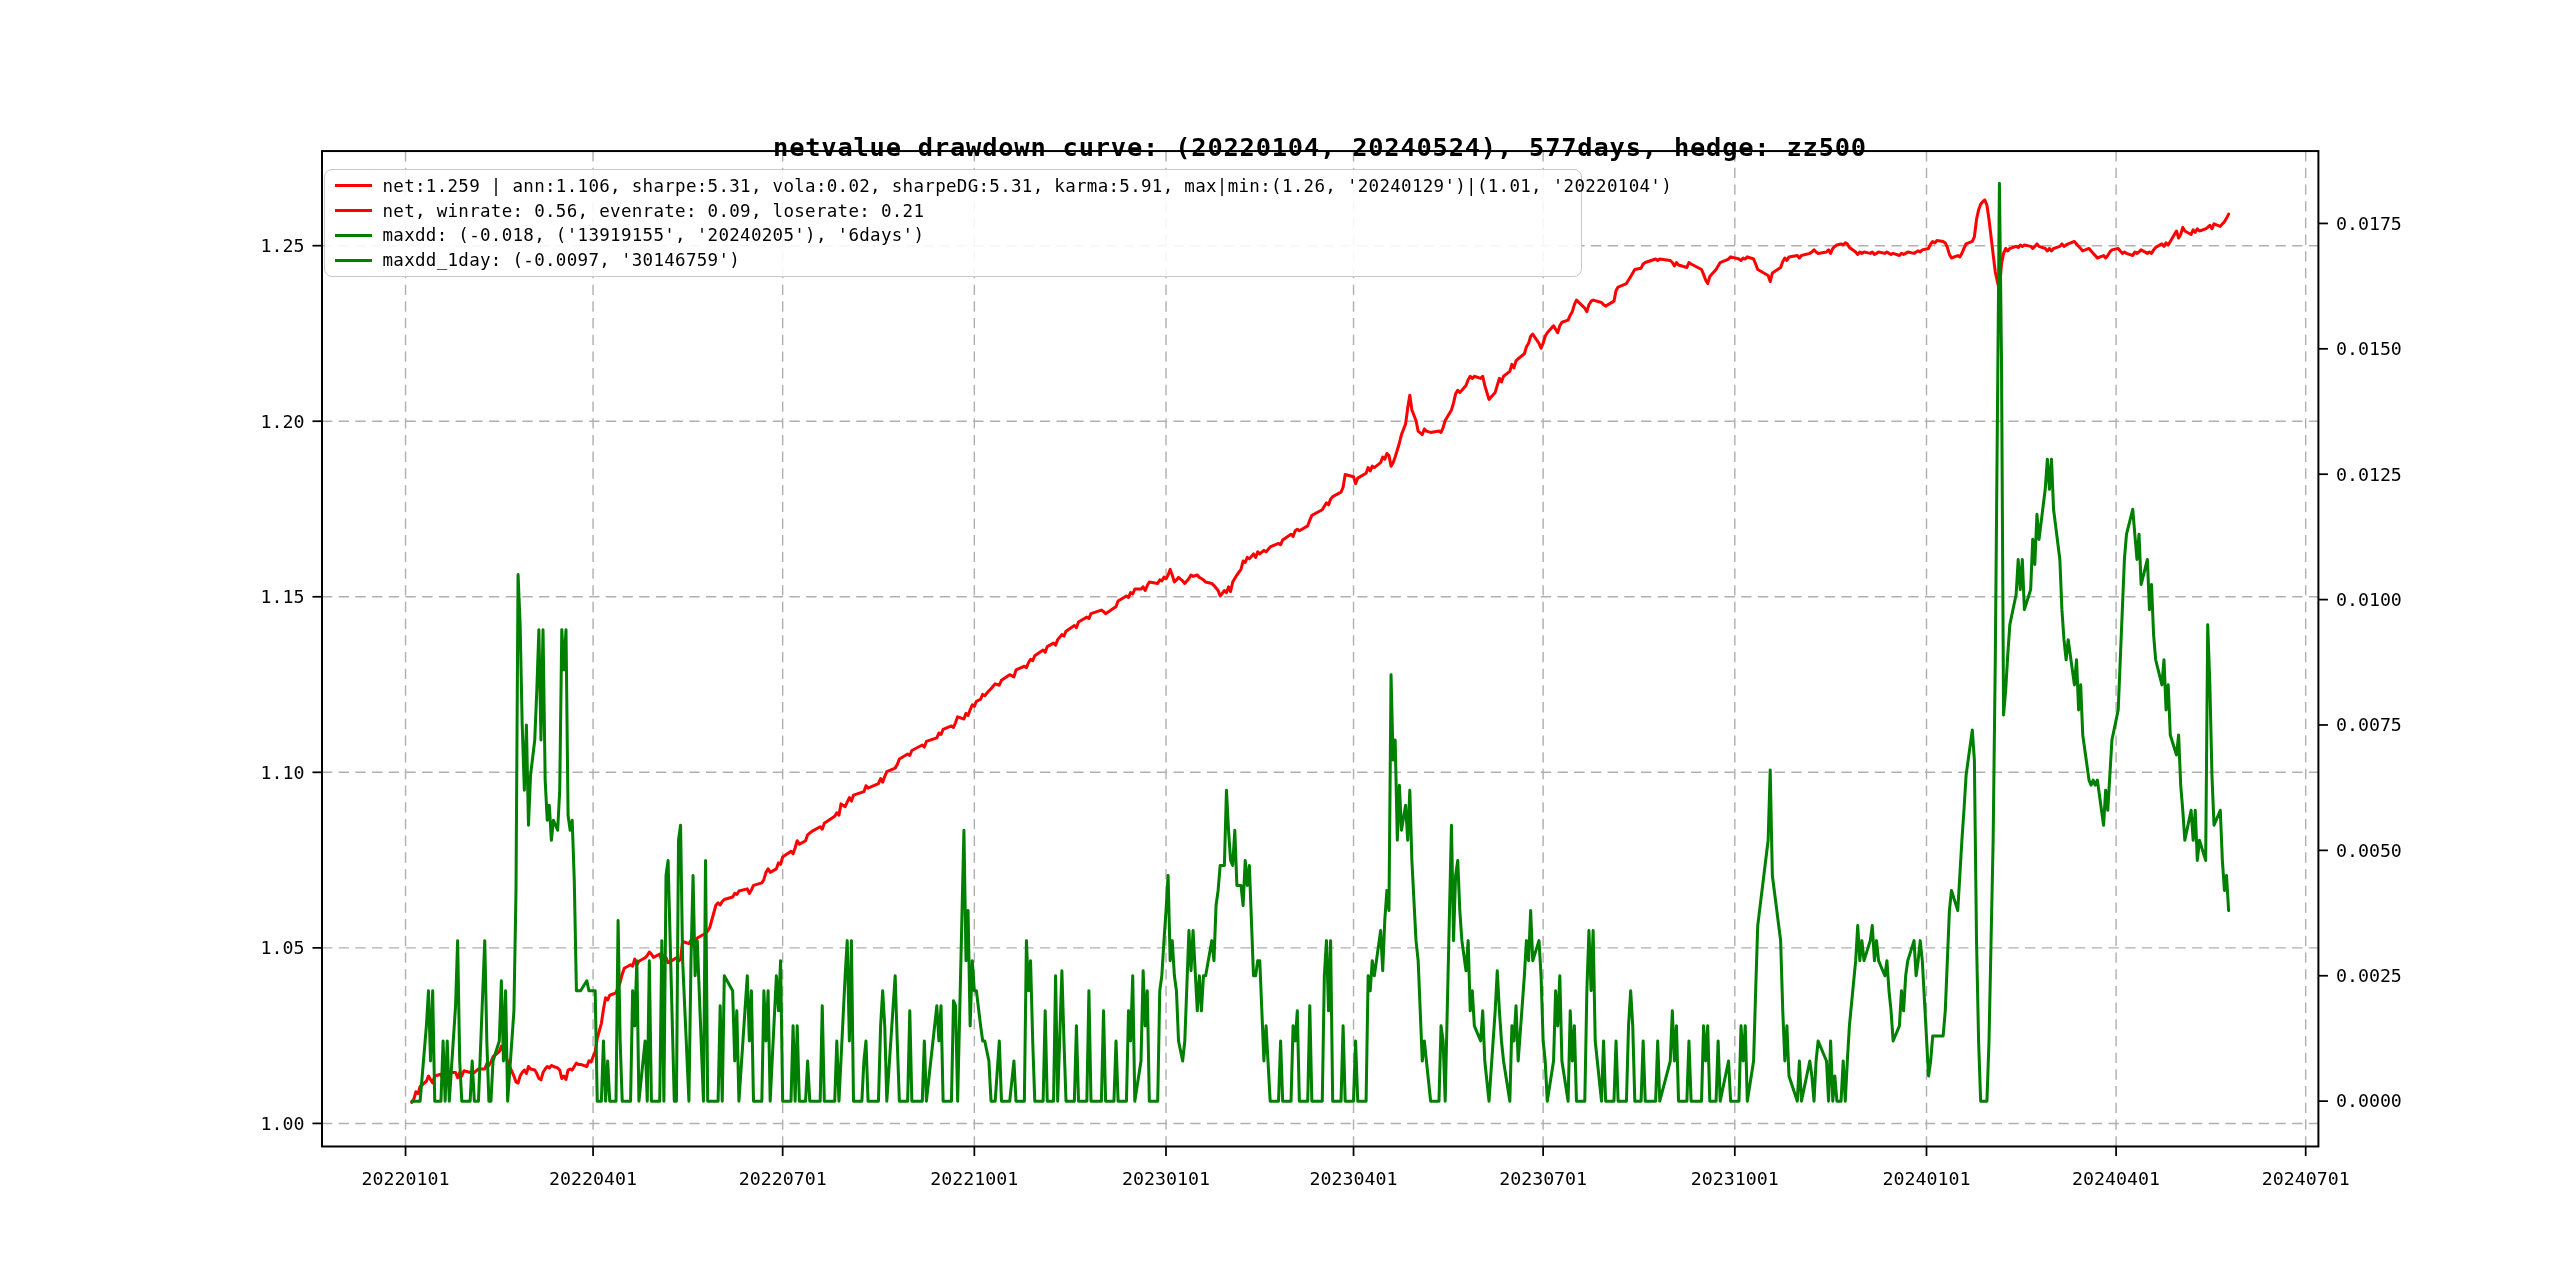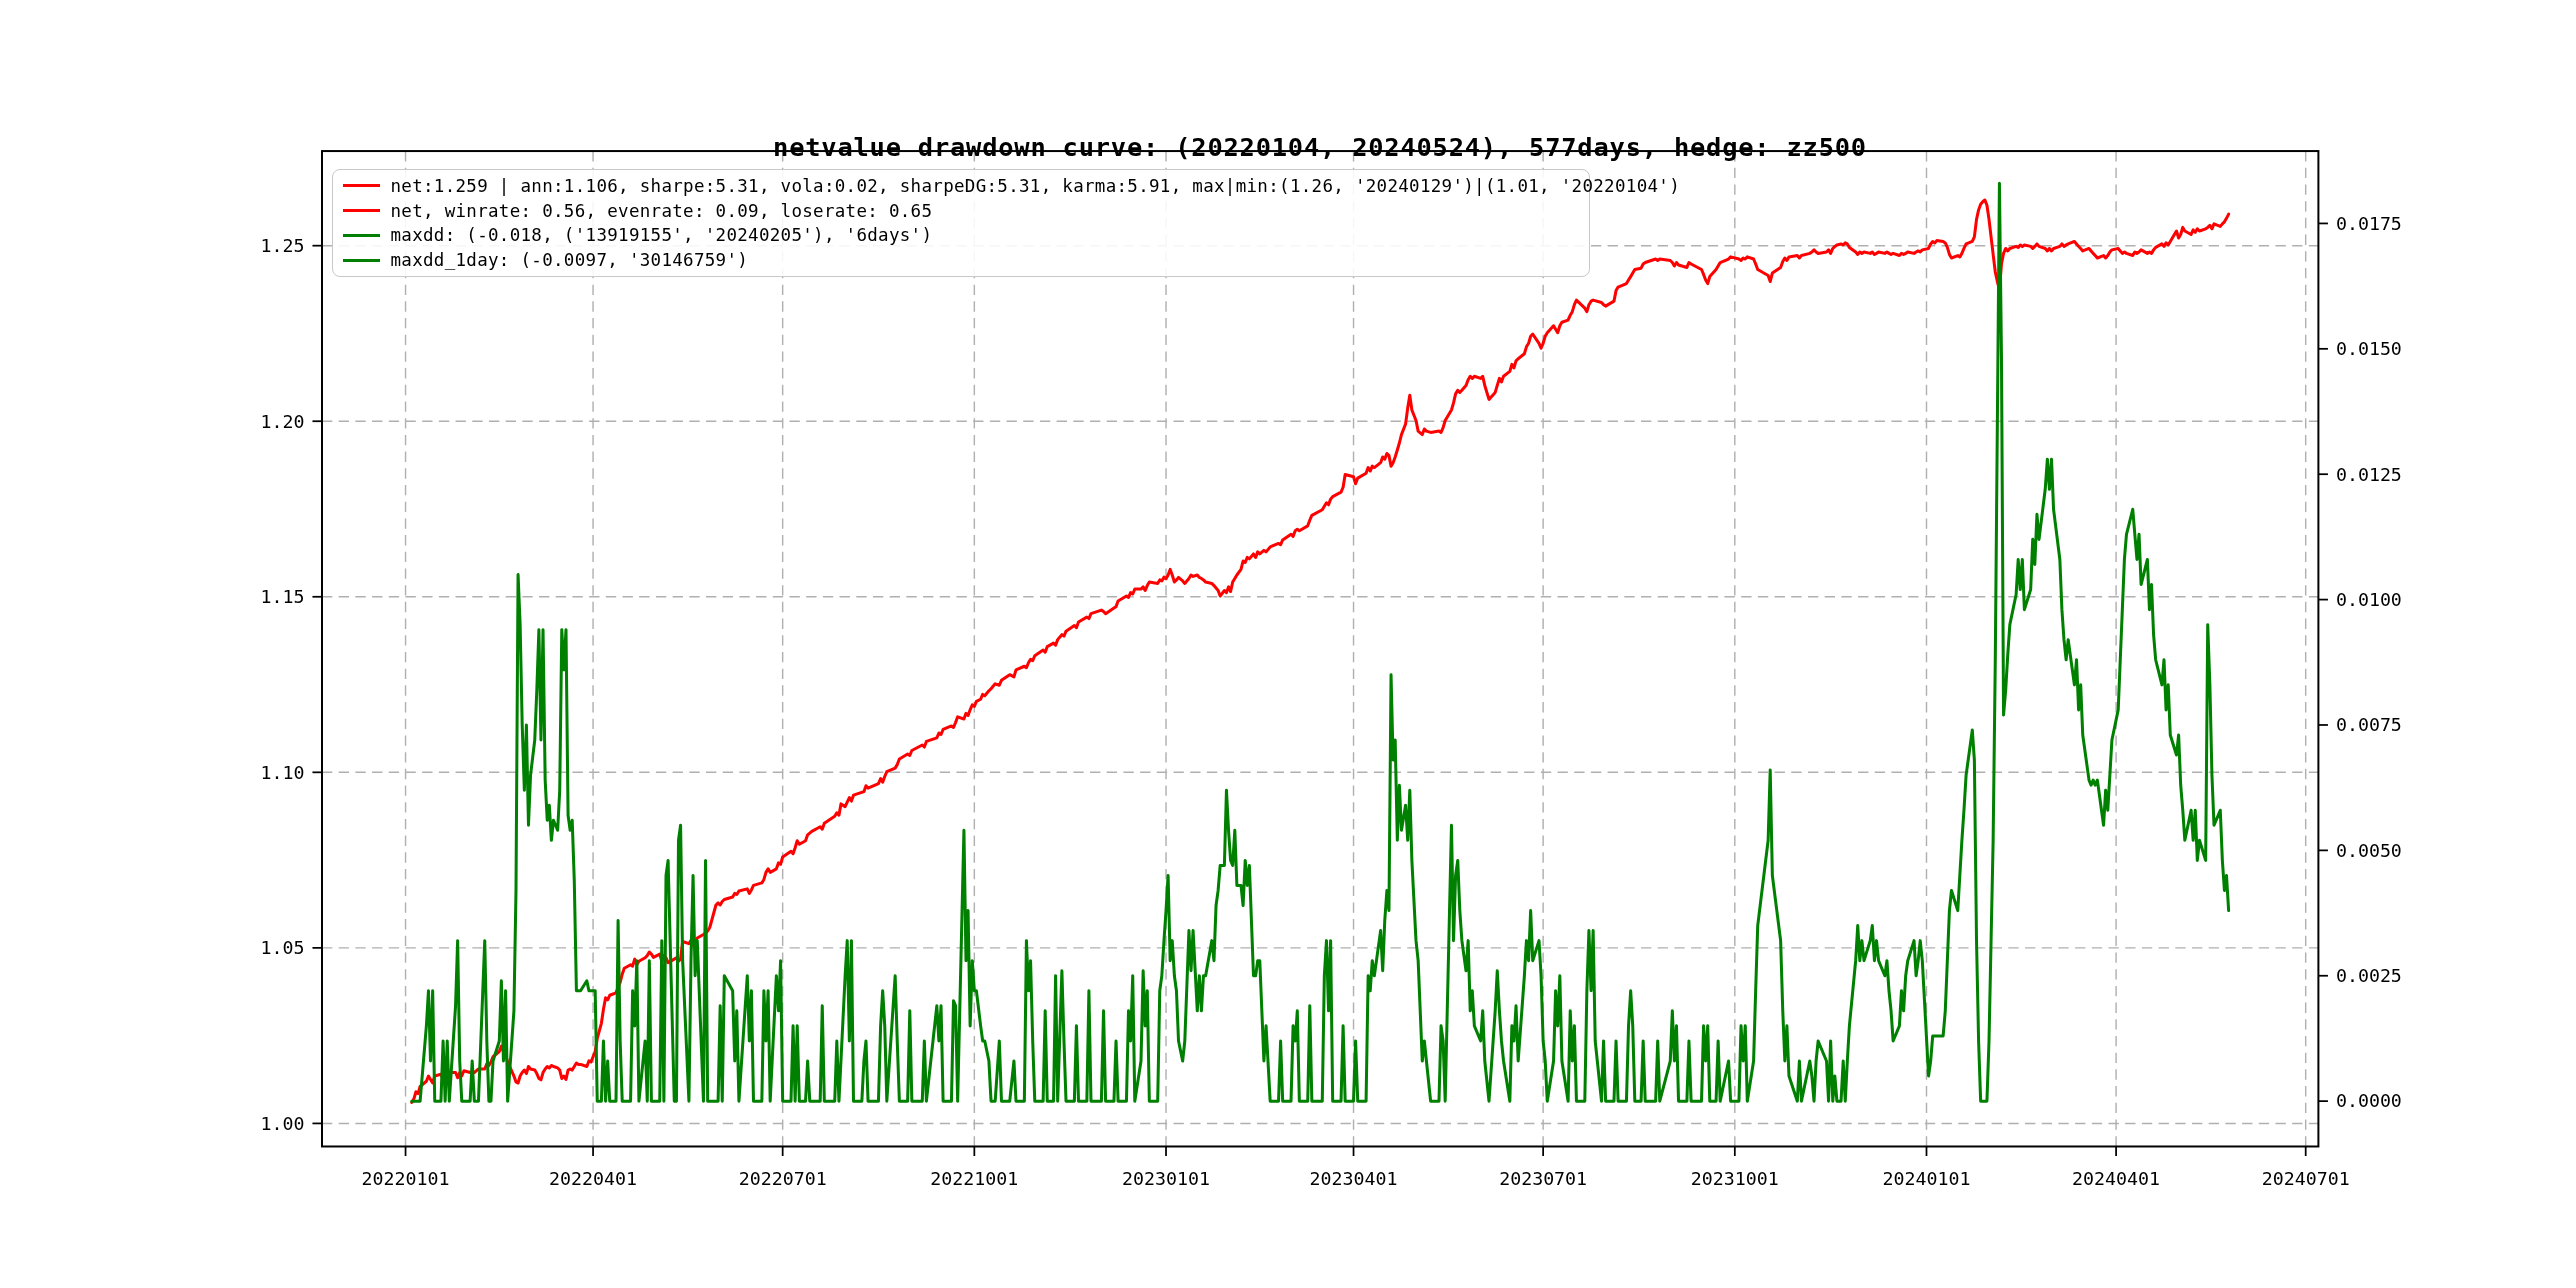--- a/index.html
+++ b/index.html
@@ -1,21 +1,21 @@
 <!DOCTYPE html>
 <html style="font-size:12.7px"><head>
 <meta charset="utf-8">
 <style>
   html,body{margin:0;padding:0;background:#ffffff;width:2576px;height:1288px;overflow:hidden;}
   .screen{position:relative;width:2576px;height:1288px;background:#ffffff;
           font-family:"DejaVu Sans Mono","Liberation Mono",monospace;color:#000;}
   .chart-title{position:absolute;left:322px;top:118px;width:1996px;text-align:center;
                font-size:25.4px;font-weight:bold;letter-spacing:0.8px;white-space:nowrap;margin-top:14px;}
   svg{position:absolute;left:0;top:0;}
-  .legend{position:absolute;left:332px;top:169px;width:1258px;height:108px;
+  .legend{position:absolute;left:324px;top:169px;width:1258px;height:108px;
           border:1.6px solid #c9c9c9;border-radius:8px;background:rgba(255,255,255,0.88);
           display:flex;flex-direction:column;justify-content:space-evenly;
           padding:1.6px 0 1.6px 9.5px;box-sizing:border-box;z-index:5;}
   .legend-row{display:flex;align-items:center;gap:11px;height:22px;}
   .legend-swatch{display:inline-block;width:37px;height:3.2px;flex:0 0 37px;}
   .legend-label{font-size:17.5px;letter-spacing:0.3px;white-space:nowrap;}
 </style>
 </head>
 <body>
 
@@ -95,21 +95,21 @@
 
   <div class="chart-title">netvalue drawdown curve: (20220104, 20240524), 577days, hedge: zz500</div>
 
   <div class="legend">
     <div class="legend-row">
       <span class="legend-swatch" style="background: rgb(255, 0, 0);"></span>
       <span class="legend-label">net:1.259 | ann:1.106, sharpe:5.31, vola:0.02, sharpeDG:5.31, karma:5.91, max|min:(1.26, '20240129')|(1.01, '20220104')</span>
     </div>
     <div class="legend-row">
       <span class="legend-swatch" style="background: rgb(255, 0, 0);"></span>
-      <span class="legend-label">net, winrate: 0.56, evenrate: 0.09, loserate: 0.65</span>
+      <span class="legend-label">net, winrate: 0.56, evenrate: 0.09, loserate: 0.21</span>
     </div>
     <div class="legend-row">
       <span class="legend-swatch" style="background: rgb(0, 128, 0);"></span>
       <span class="legend-label">maxdd: (-0.018, ('13919155', '20240205'), '6days')</span>
     </div>
     <div class="legend-row">
       <span class="legend-swatch" style="background: rgb(0, 128, 0);"></span>
       <span class="legend-label">maxdd_1day: (-0.0097, '30146759')</span>
     </div>
   </div>

